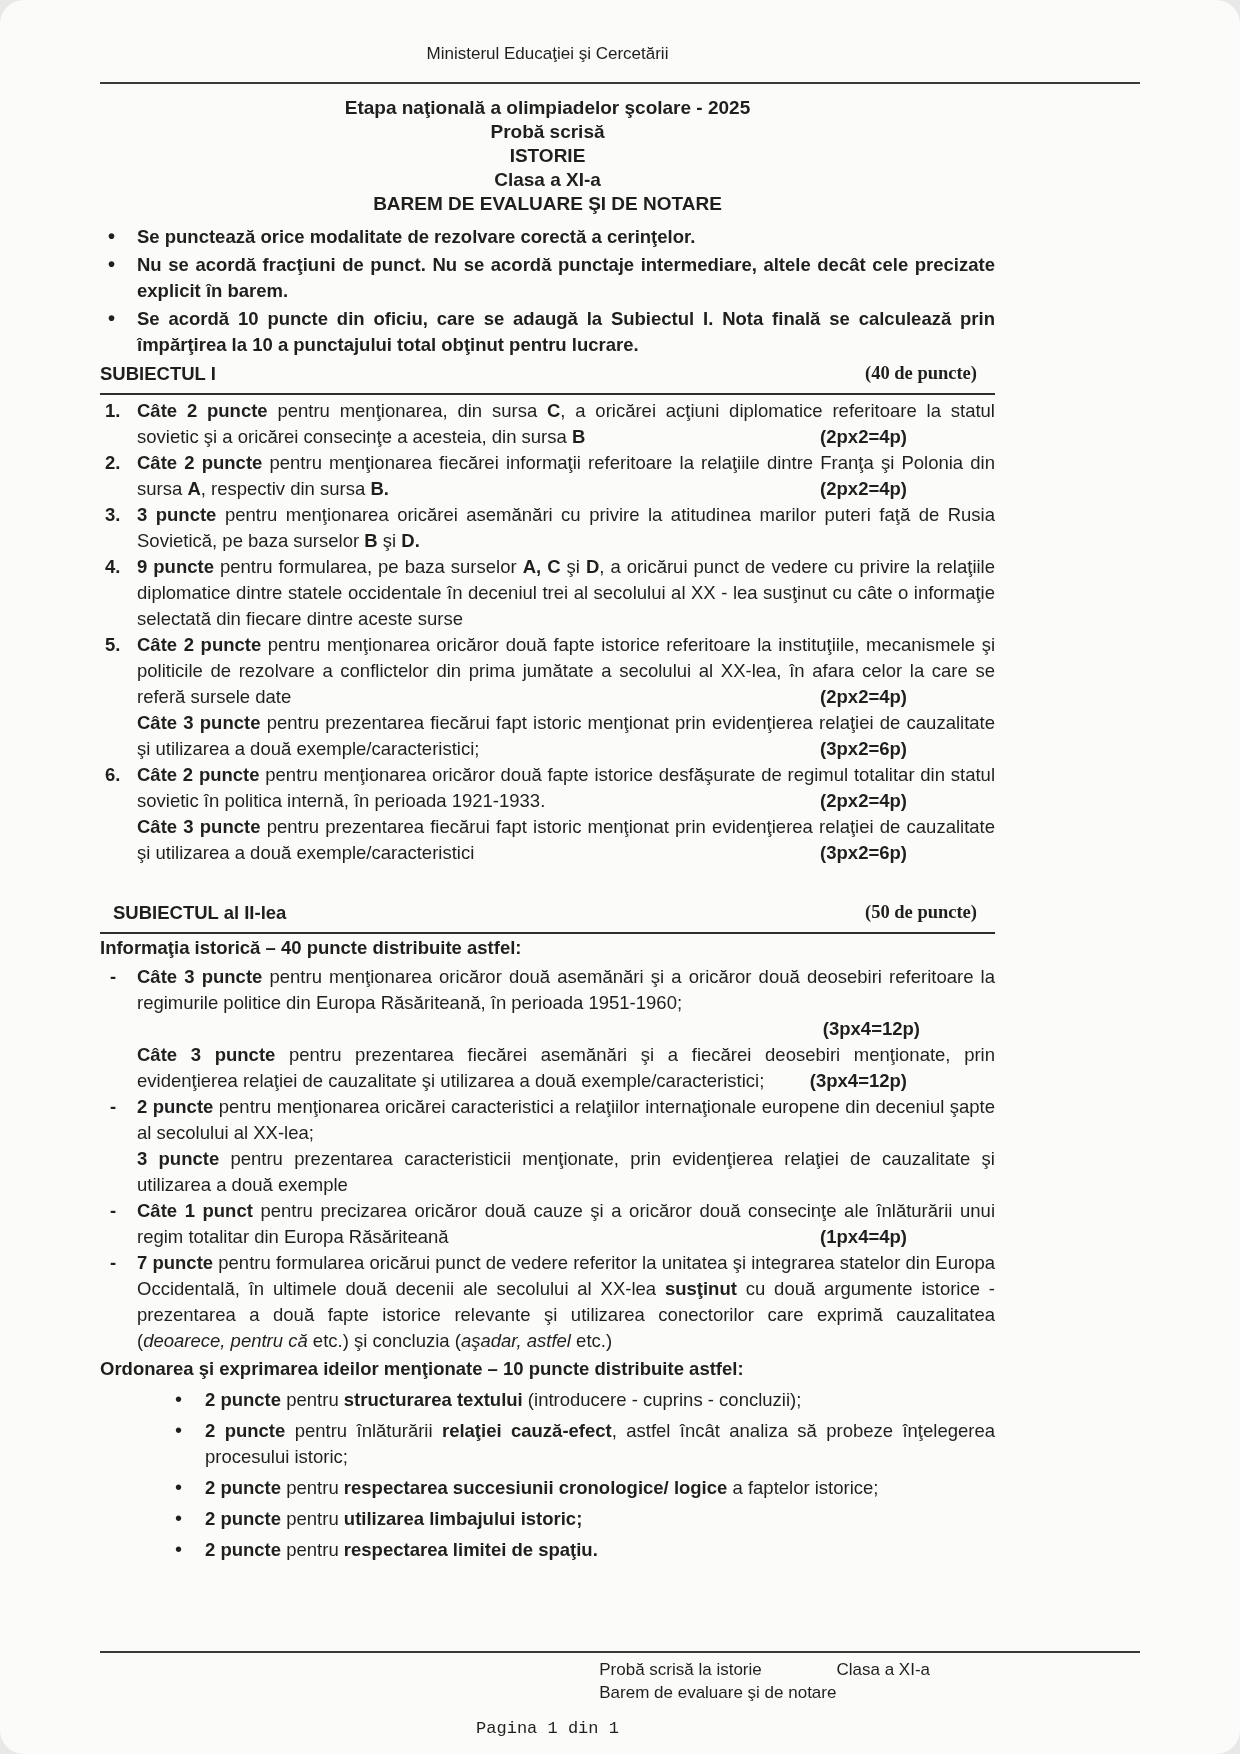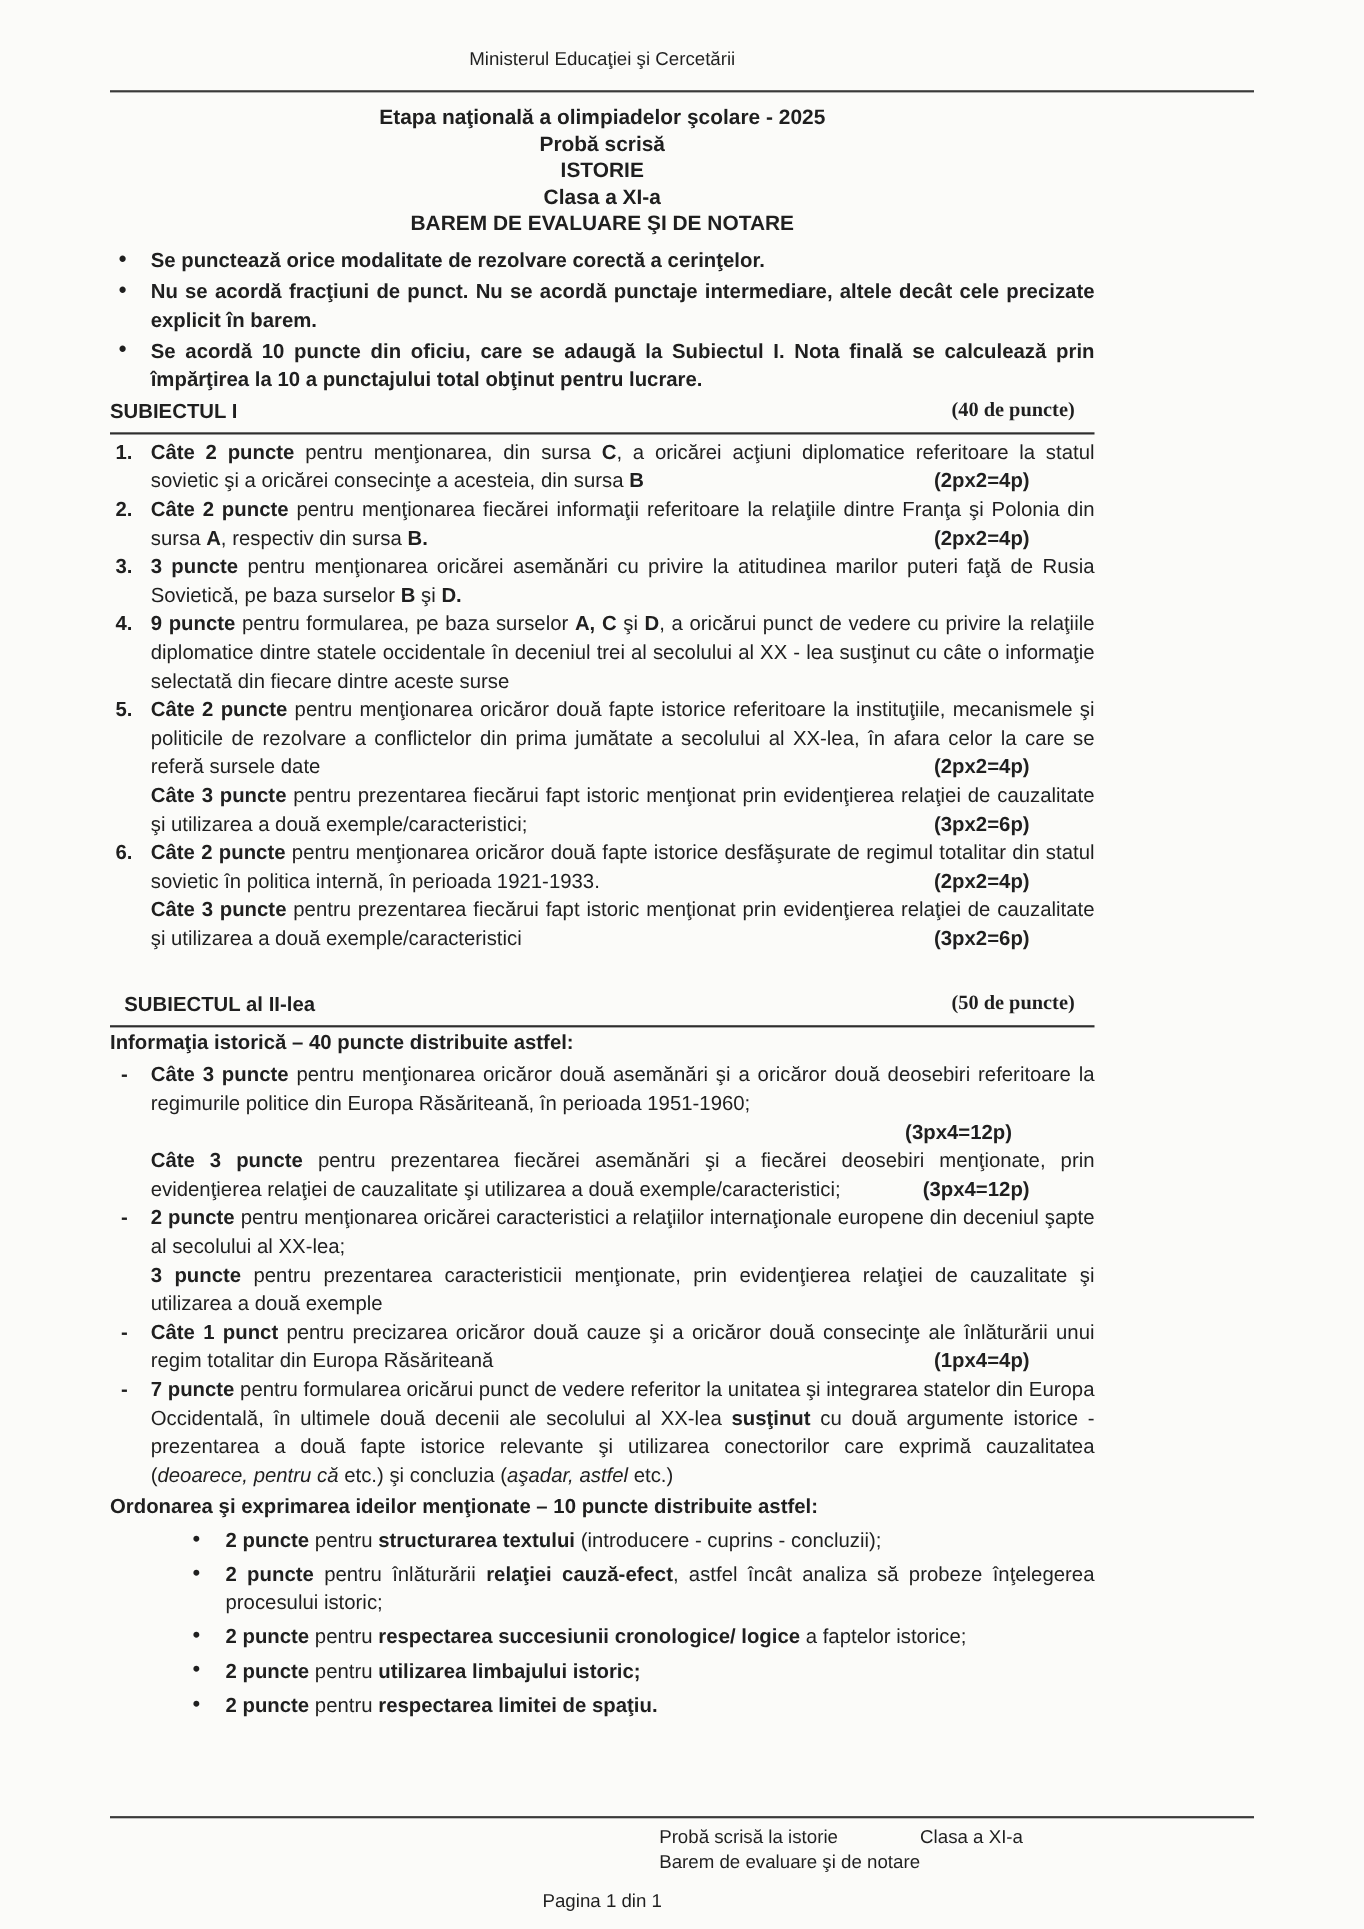--- a/index.html
+++ b/index.html
@@ -1,51 +1,52 @@
 <!DOCTYPE html>
 <html><head>
 <meta charset="utf-8">
 <style>
   html,body{margin:0;padding:0;background:#e8e8e6;}
   .page{
     width:1240px;height:1754px;background:#fbfbf9;position:relative;
     font-family:"Liberation Sans",sans-serif;color:#1f1f1f;overflow:hidden;
     margin:0 auto;
+    border-radius:24px;
   }
   .content{padding:44px 100px 0;}
   .ministry{width:895px;text-align:center;font-size:17px;line-height:20px;margin-bottom:18px;}
   .rule{width:1040px;border-top:2px solid #3a3a3a;height:0;}
   .text-col{width:895px;}
   .title-block{margin-top:12px;margin-bottom:8px;text-align:center;font-weight:bold;font-size:19px;line-height:24px;}
   .notes{font-weight:bold;font-size:18.5px;line-height:26px;}
   .note{position:relative;padding-left:37px;text-align:justify;margin-top:2px;}
   .bullet{position:absolute;left:8px;top:-1px;font-size:20px;}
   .subject-row{display:flex;justify-content:space-between;font-weight:bold;font-size:18.5px;
     border-bottom:2px solid #2e2e2e;line-height:25px;margin-top:3px;padding-bottom:7px;}
   .subject-row.indent .subject-title{padding-left:13px;}
   .subject-points{margin-right:18px;font-family:Liberation Serif, serif;}
   .items{font-size:18.5px;line-height:26px;margin-top:3px;}
   .item{padding-left:37px;}
   .para{position:relative;text-align:justify;}
   .marker{position:absolute;left:-32px;font-weight:bold;}
   .marker.dash{font-weight:bold;left:-27px;}
-  .score{position:absolute;right:59px;bottom:0;font-weight:bold;white-space:nowrap;margin-top:25px;}
+  .score{position:absolute;right:88px;bottom:0;font-weight:bold;white-space:nowrap;margin-top:25px;}
   .score-line{text-align:right;padding-right:75px;font-weight:bold;}
   .s2{margin-top:34px;}
   .info-heading{font-weight:bold;font-size:18.5px;line-height:26px;margin-top:1px;}
   .ord-heading{font-weight:bold;font-size:18.5px;line-height:26px;margin-top:2px;}
   .ord-item{position:relative;padding-left:105px;font-size:18.5px;line-height:26px;text-align:justify;margin-top:5px;}
   .ord-item .bullet{left:75px;}
   .b{font-weight:bold;}
   .i{font-style:italic;}
   .footer{position:absolute;left:100px;right:100px;bottom:14px;font-size:17px;line-height:23px;}
   .footer-rule{border-top:2px solid #3a3a3a;margin-bottom:5px;width:1040px;}
   .footer-row{width:895px;display:flex;justify-content:flex-end;align-items:flex-start;}
   .footer-right{margin-right:65px;}
-  .footer-page{width:895px;text-align:center;margin-top:13px;}
+  .footer-page{width:895px;text-align:center;margin-top:13px;font-family:Liberation Mono, monospace;}
 </style>
 </head>
 <body>
 
 <div class="page">
   <div class="content">
 
     <div class="ministry">Ministerul Educaţiei şi Cercetării</div>
     <div class="rule"></div>
 

